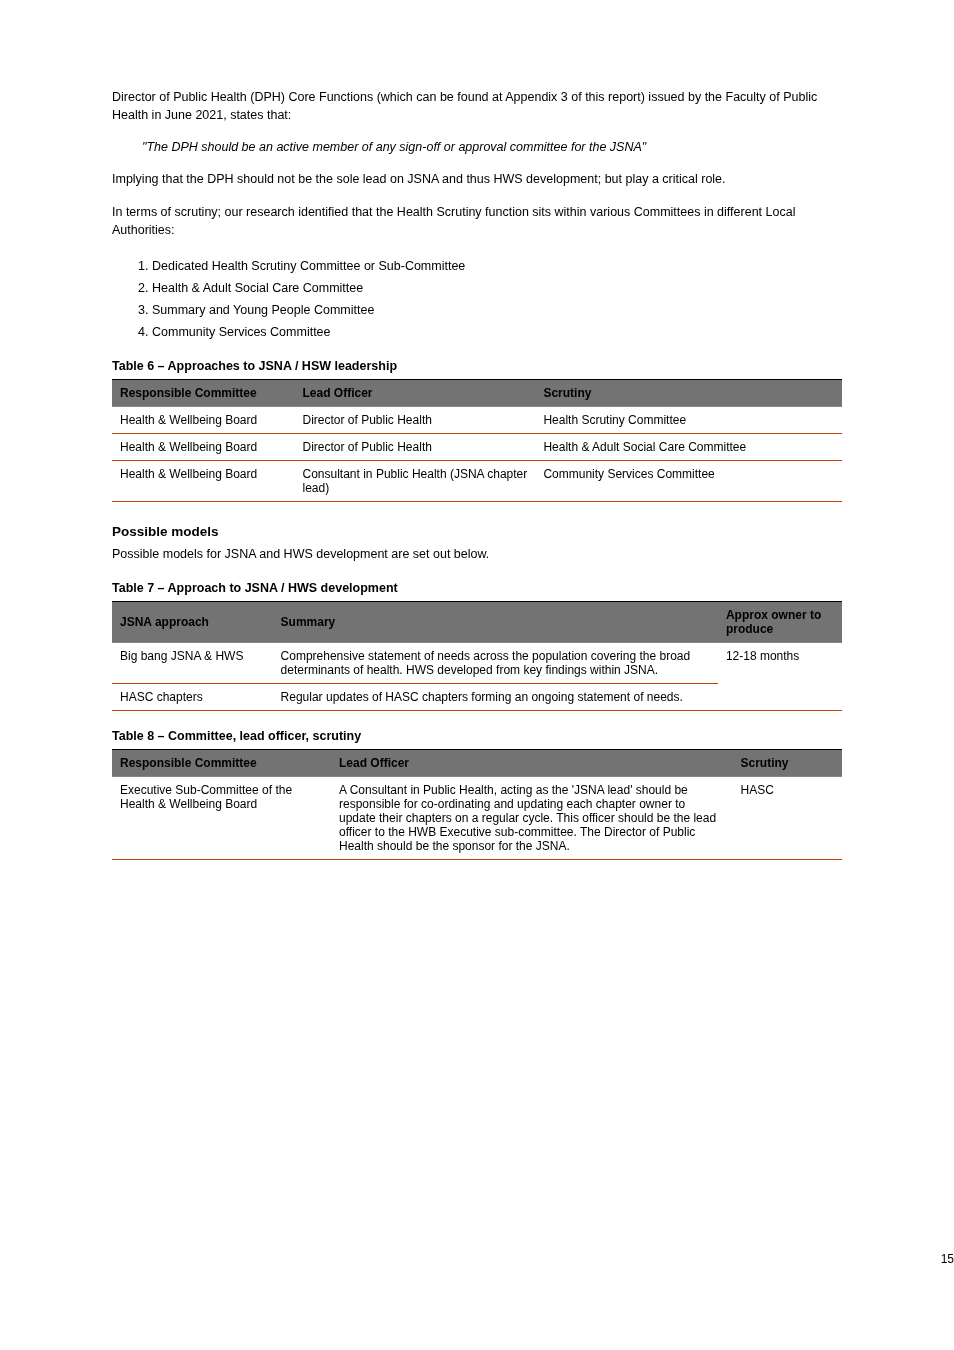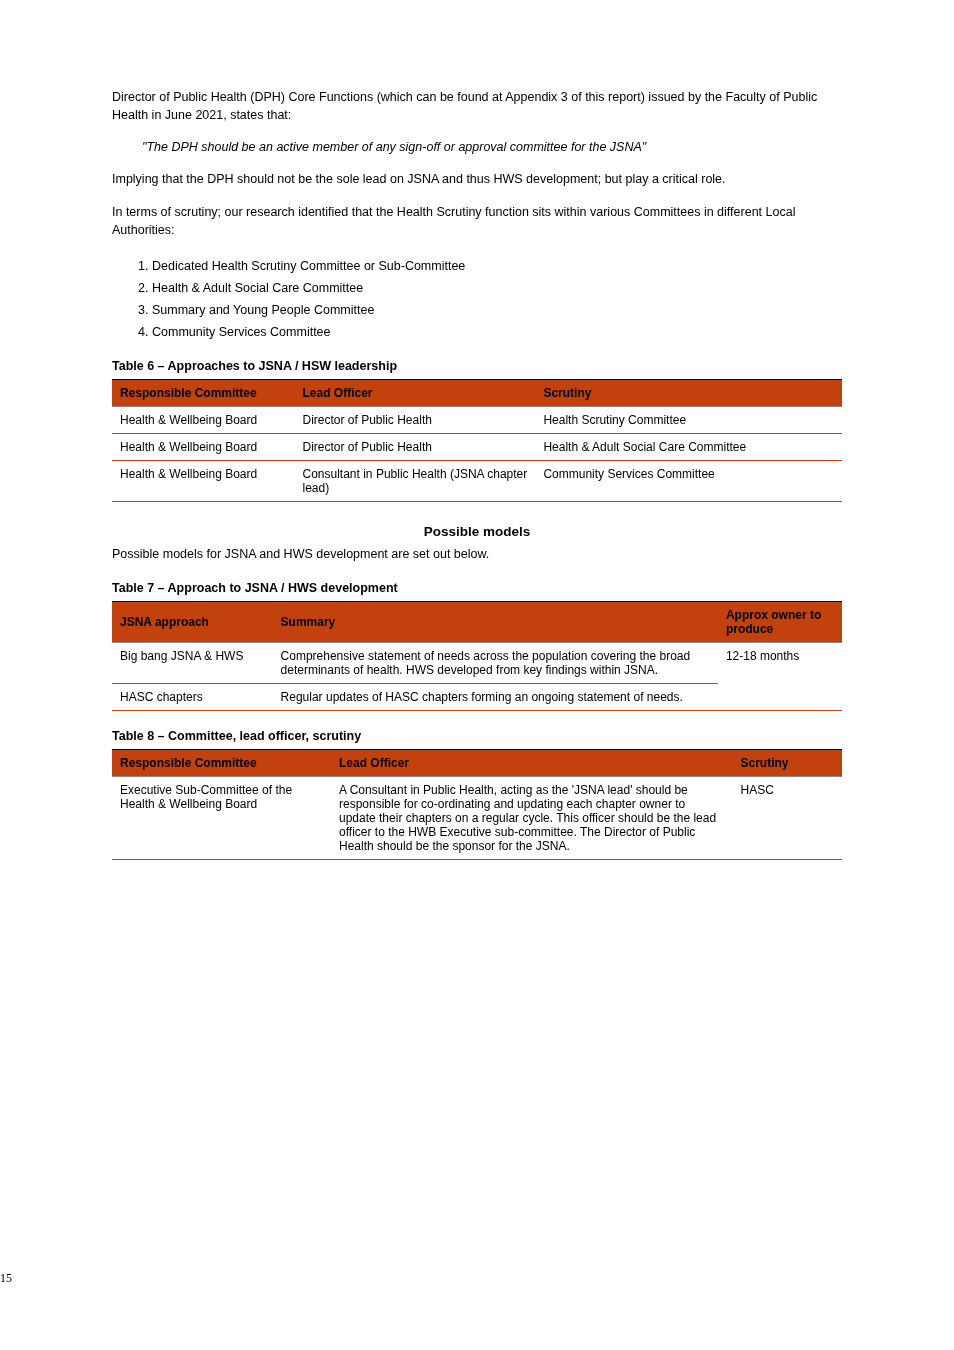--- a/index.html
+++ b/index.html
@@ -11,24 +11,24 @@
       font-size: 12.5px;
       color: #000;
       padding: 88px 112px 60px 112px;
       position: relative;
     }
     .para { margin-bottom: 14px; line-height: 1.45; }
     .blockquote { margin: 8px 0 14px 30px; font-style: italic; line-height: 1.45; }
     ol { margin: 18px 0 14px 40px; }
     ol li { margin-bottom: 4px; line-height: 1.45; }
     .table-title { font-weight: bold; margin: 18px 0 6px 0; }
-    .section-title { font-weight: bold; font-size: 13.5px; margin: 22px 0 6px 0; text-align: center; }
+    .section-title { font-weight: bold; font-size: 13.5px; margin: 22px 0 6px 0; }
     table { width: 100%; border-collapse: collapse; margin-bottom: 14px; font-size: 12px; }
     table th {
-      background: #c2410c;
+      background: #737373;
       font-weight: bold;
       text-align: left;
       padding: 6px 8px;
       border-top: 1px solid #000;
       border-bottom: 1px solid #888;
     }
     table td {
       padding: 6px 8px;
       border-bottom: 1px solid #c2410c;
       vertical-align: top;
@@ -38,21 +38,21 @@
     .t6 col.c2 { width: 33%; }
     .t6 col.c3 { width: 42%; }
     
     .t7 col.c1 { width: 22%; }
     .t7 col.c2 { width: 61%; }
     .t7 col.c3 { width: 17%; }
     
     .t8 col.c1 { width: 30%; }
     .t8 col.c2 { width: 55%; }
     .t8 col.c3 { width: 15%; }
-    .page-num { position: absolute; bottom: 64px; left: 0; width: 100%; text-align: left; font-size: 12px; font-family: Liberation Serif, serif; }
+    .page-num { position: absolute; bottom: 84px; left: 0; width: 100%; text-align: right; font-size: 12px; }
   </style>
 </head>
 <body>
 
 <p class="para">Director of Public Health (DPH) Core Functions (which can be found at Appendix 3 of this report) issued by the Faculty of Public Health in June 2021, states that:</p>
 
 <p class="blockquote">"The DPH should be an active member of any sign-off or approval committee for the JSNA"</p>
 
 <p class="para">Implying that the DPH should not be the sole lead on JSNA and thus HWS development; but play a critical role.</p>
 

